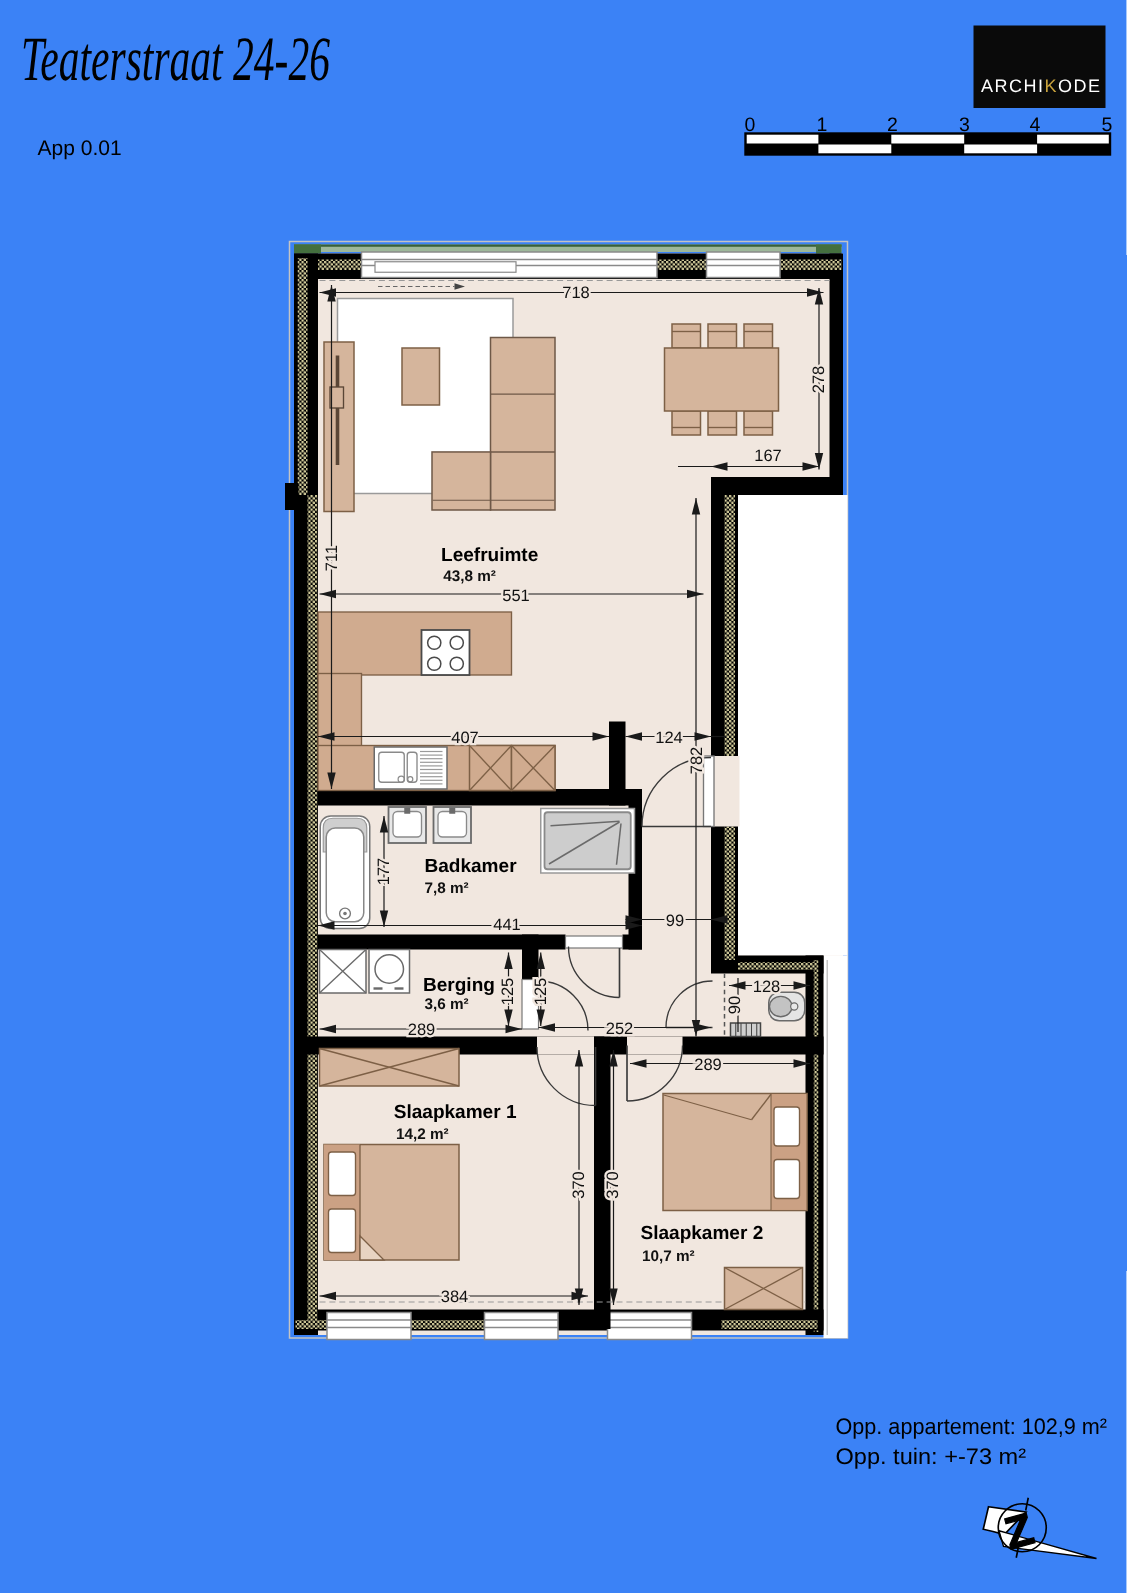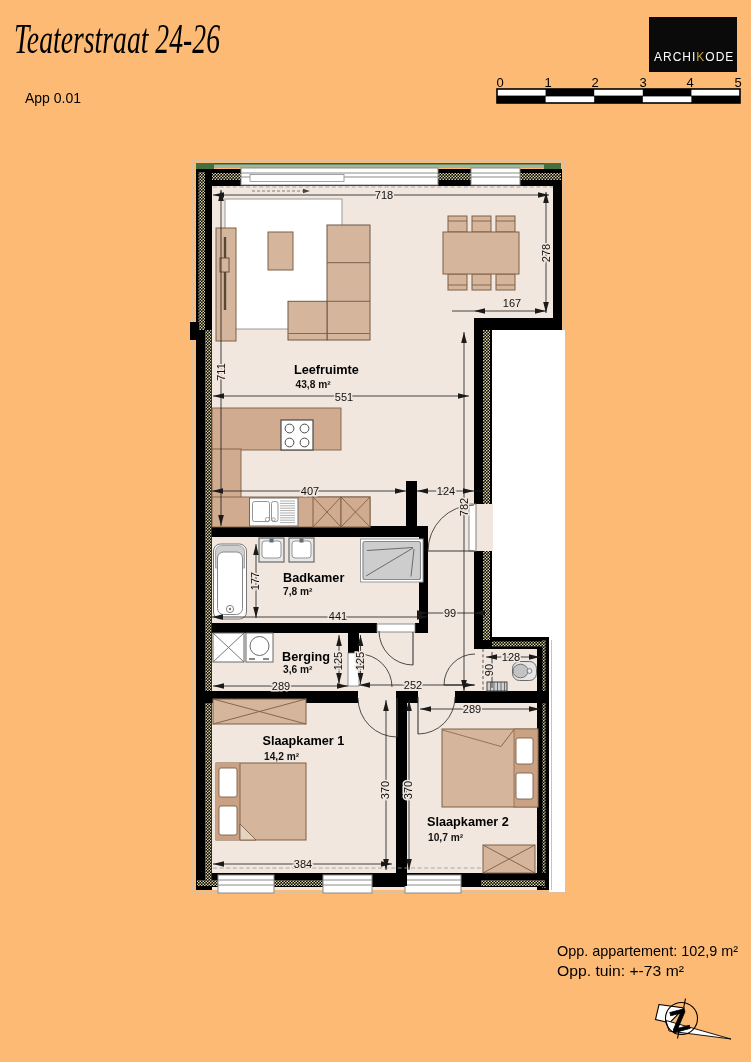--- a/index.html
+++ b/index.html
@@ -1,16 +1,16 @@
 <!DOCTYPE html>
 <html><head>
 <meta charset="utf-8">
 <style>
   html,body{margin:0;padding:0;background:#fff;}
-  .page{position:relative;width:751px;height:1062px;background:#fdba74;overflow:hidden;
+  .page{position:relative;width:751px;height:1062px;background:#3b82f6;overflow:hidden;
         font-family:"Liberation Sans", sans-serif;}
   svg text{font-family:"Liberation Sans", sans-serif;}
   .script{font-family:"Liberation Serif", serif;font-style:italic;}
 </style>
 </head>
 <body>
 <div class="page">
 <svg width="751" height="1062" viewBox="0 0 751 1062" xmlns="http://www.w3.org/2000/svg">
 <defs>
   <pattern id="ins" width="3" height="3" patternUnits="userSpaceOnUse">

